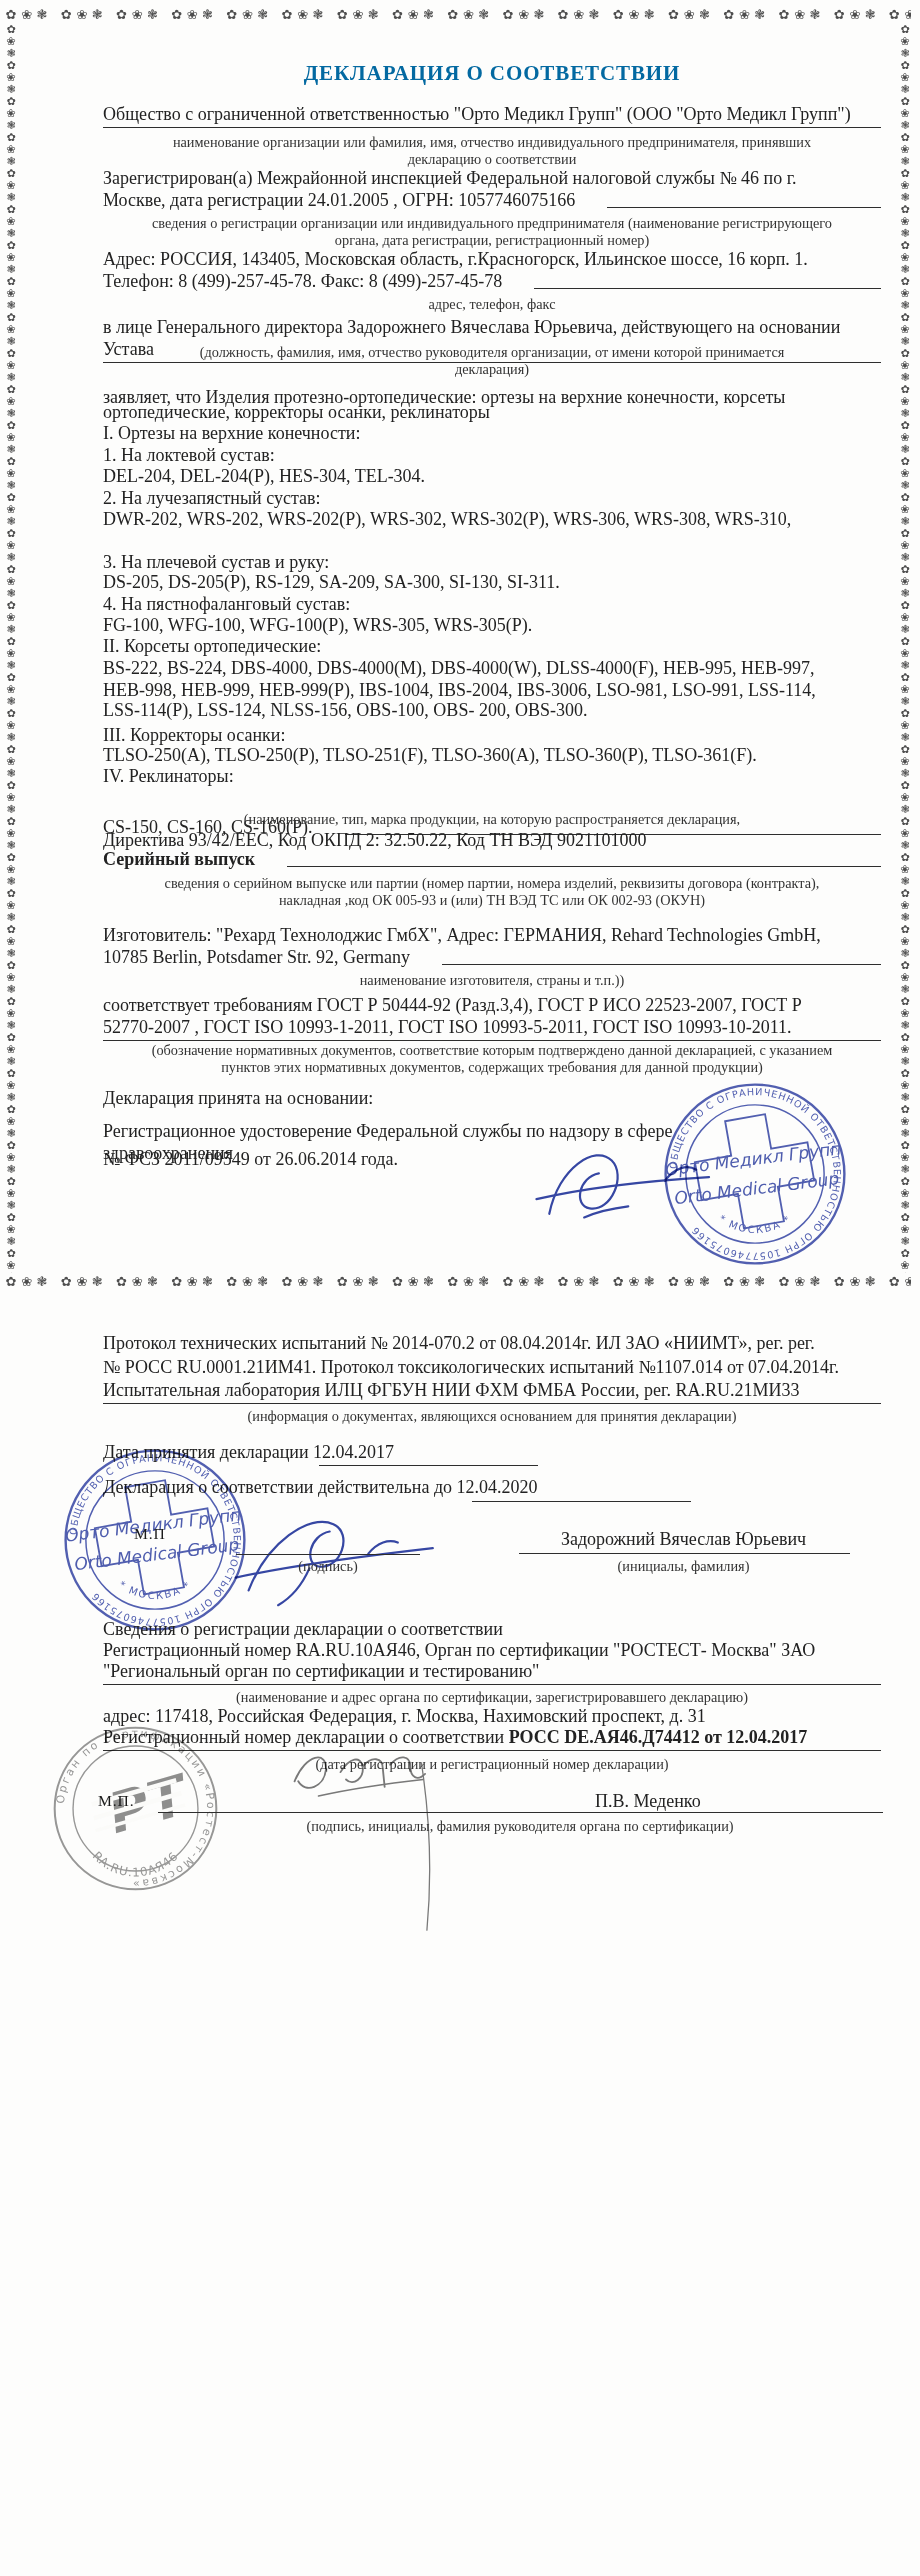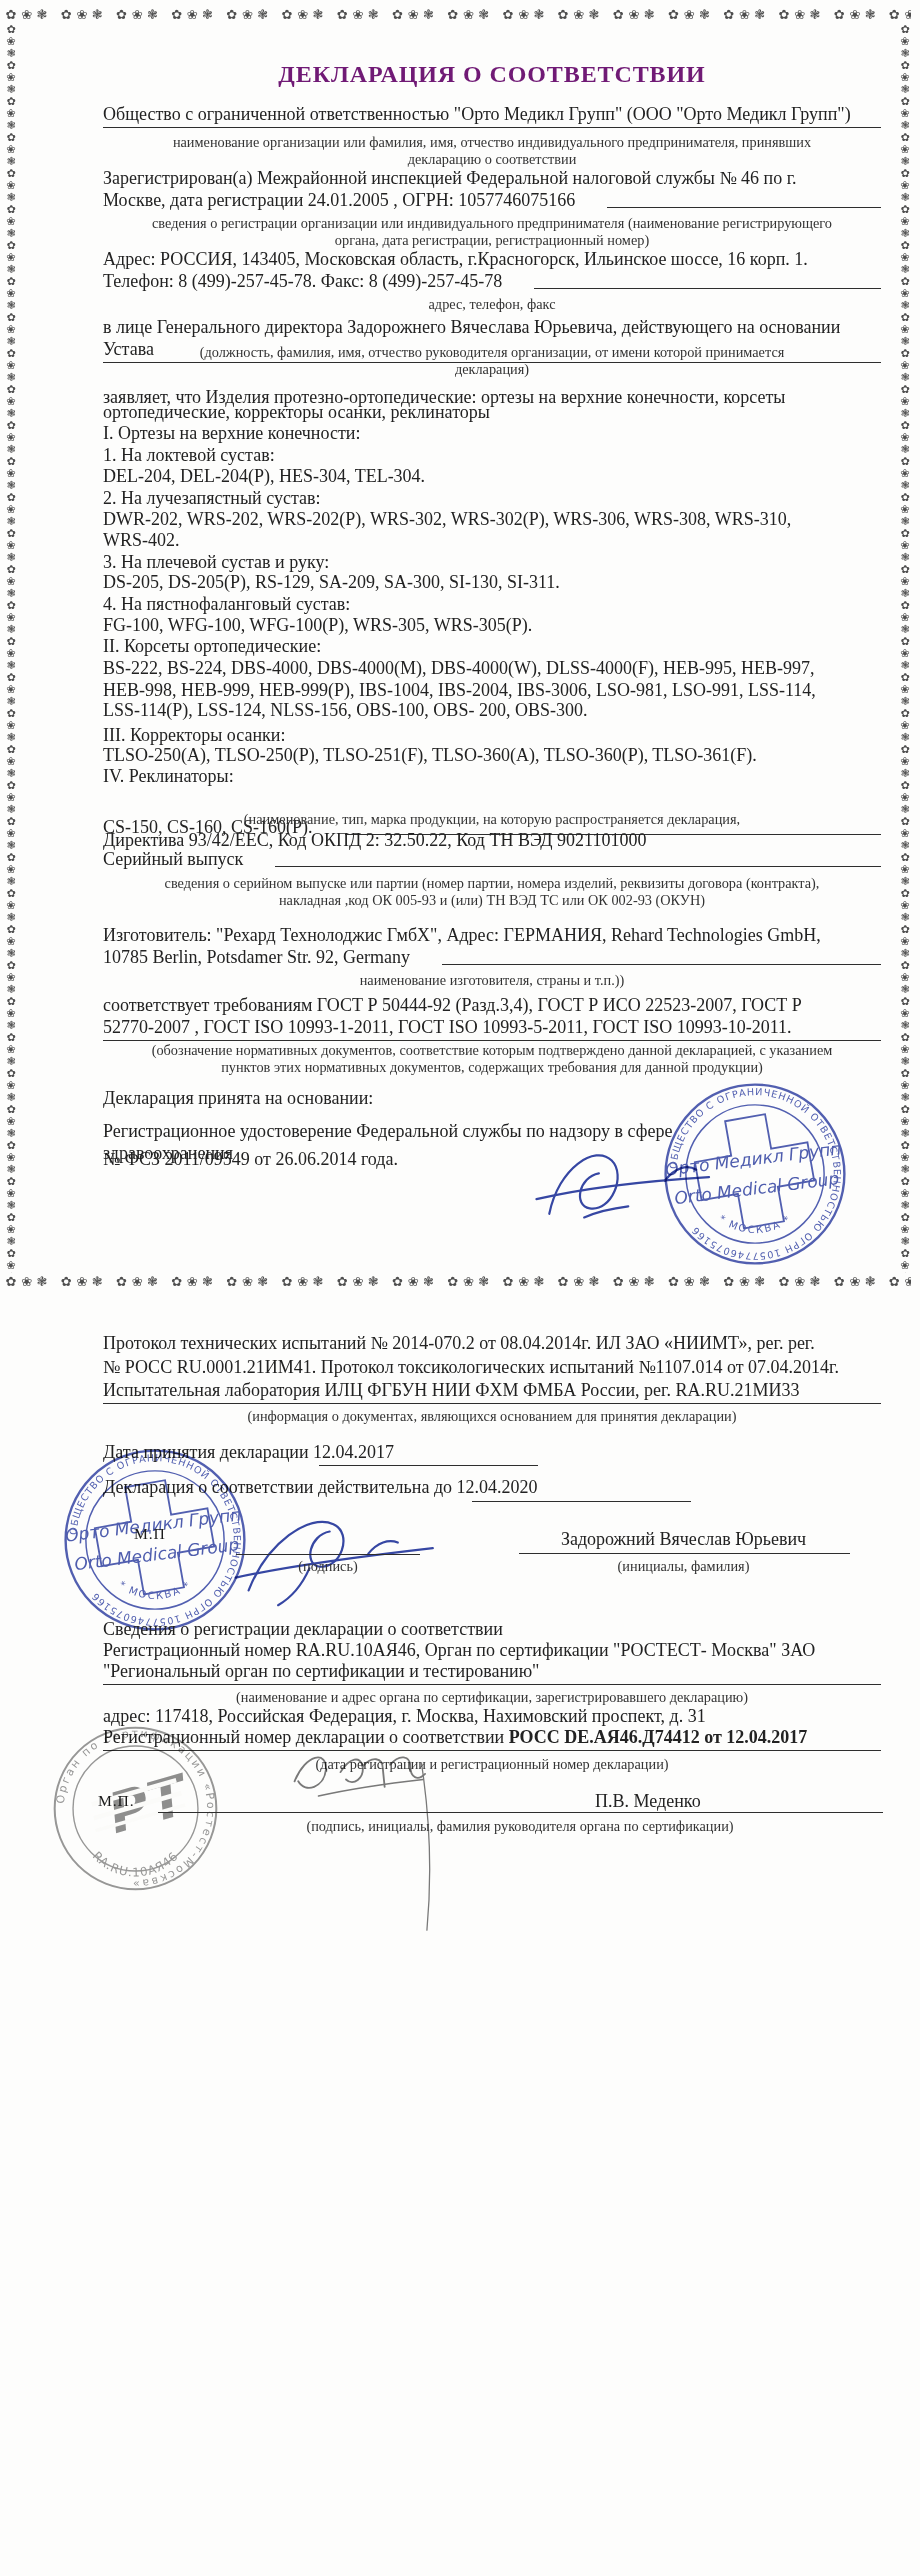--- a/index.html
+++ b/index.html
@@ -21,21 +21,21 @@
   
   .ln{position:absolute; left:103px; width:778px; font-size:18px; line-height:22px; color:#222;}
   .sm{font-size:14.3px; line-height:17.5px; text-align:center; color:#333;}
   .ul{border-bottom:1.5px solid #2e2e2e; padding-bottom:1.8px;}
   .fillrow{display:flex; align-items:flex-end;gap:32px;}
   .fillrow .t{white-space:pre;}
   .fillrow .f{flex:1; border-bottom:1.5px solid #2e2e2e; margin-bottom:2.8px;}
   .seg{position:absolute; height:0; border-bottom:1.6px solid #2e2e2e;}
   .title{
     position:absolute; left:103px; width:778px; text-align:center;
-    font-size:24px; font-weight:700; letter-spacing:0.9px; color:#701a75;
+    font-size:21px; font-weight:700; letter-spacing:0.9px; color:#0369a1;
   }
   .b{font-weight:700;}
   .mp{position:absolute; font-size:15.6px; color:#1a1a1a; letter-spacing:0.9px;}
   .stamp{position:absolute; mix-blend-mode:multiply; opacity:.88;}
   .sig{position:absolute; mix-blend-mode:multiply;}
 </style>
 </head>
 <body>
 
 <div class="page">
@@ -328,39 +328,38 @@
   <div class="ln sm" style="top:344px;">(должность, фамилия, имя, отчество руководителя организации, от имени которой принимается</div>
   <div class="ln sm" style="top:361px;">декларация)</div>
 
   <div class="ln" style="top:378px;margin-top:8px;">заявляет, что Изделия протезно-ортопедические: ортезы на верхние конечности, корсеты</div>
   <div class="ln" style="top:401px;">ортопедические, корректоры осанки, реклинаторы</div>
   <div class="ln" style="top:422px;">I. Ортезы на верхние конечности:</div>
   <div class="ln" style="top:444px;">1. На локтевой сустав:</div>
   <div class="ln" style="top:465px;">DEL-204, DEL-204(P), HES-304, TEL-304.</div>
   <div class="ln" style="top:487px;">2. На лучезапястный сустав:</div>
   <div class="ln" style="top:508px;">DWR-202, WRS-202, WRS-202(P), WRS-302, WRS-302(P), WRS-306, WRS-308, WRS-310,</div>
-  <div class="ln" style="top:529px;">WRS-402.</div>
   <div class="ln" style="top:551px;">3. На плечевой сустав и руку:</div>
   <div class="ln" style="top:571px;">DS-205, DS-205(P), RS-129, SA-209, SA-300, SI-130, SI-311.</div>
   <div class="ln" style="top:593px;">4. На пястнофаланговый сустав:</div>
   <div class="ln" style="top:614px;">FG-100, WFG-100, WFG-100(P), WRS-305, WRS-305(P).</div>
   <div class="ln" style="top:635px;">II. Корсеты ортопедические:</div>
   <div class="ln" style="top:657px;">BS-222, BS-224, DBS-4000, DBS-4000(M), DBS-4000(W), DLSS-4000(F), HEB-995, HEB-997,</div>
   <div class="ln" style="top:679px;">HEB-998, HEB-999, HEB-999(P), IBS-1004, IBS-2004, IBS-3006, LSO-981, LSO-991, LSS-114,</div>
   <div class="ln" style="top:699px;">LSS-114(P), LSS-124, NLSS-156, OBS-100, OBS- 200, OBS-300.</div>
   <div class="ln" style="top:724px;">III. Корректоры осанки:</div>
   <div class="ln" style="top:744px;">TLSO-250(A), TLSO-250(P), TLSO-251(F), TLSO-360(A), TLSO-360(P), TLSO-361(F).</div>
   <div class="ln" style="top:765px;">IV. Реклинаторы:</div>
   <div class="ln fillrow" style="top:787px;margin-top:29px;">
     <span class="t">CS-150, CS-160, CS-160(P).</span>
       <span class="f"></span>
   </div>
   <div class="ln sm" style="top:811px;">(наименование, тип, марка продукции, на которую распространяется декларация,</div>
   <div class="ln" style="top:829px;">Директива 93/42/ЕЕС, Код ОКПД 2:  32.50.22, Код ТН ВЭД 9021101000</div>
-  <div class="ln fillrow" style="top:848px;">
+  <div class="ln fillrow" style="top:848px;font-weight:bold;">
     <span class="t">Серийный выпуск</span>
       <span class="f"></span>
   </div>
   <div class="ln sm" style="top:875px;">сведения о серийном выпуске или партии (номер партии, номера изделий, реквизиты договора (контракта),</div>
   <div class="ln sm" style="top:892px;">накладная ,код ОК 005-93 и (или) ТН ВЭД ТС или ОК 002-93 (ОКУН)</div>
 
   <div class="ln" style="top:924px;">Изготовитель: "Рехард Технолоджис ГмбХ", Адрес: ГЕРМАНИЯ, Rehard Technologies GmbH,</div>
   <div class="ln fillrow" style="top:946px;align-items:flex-end;">
     <span class="t">10785 Berlin, Potsdamer Str. 92, Germany</span>
       <span class="f"></span>

